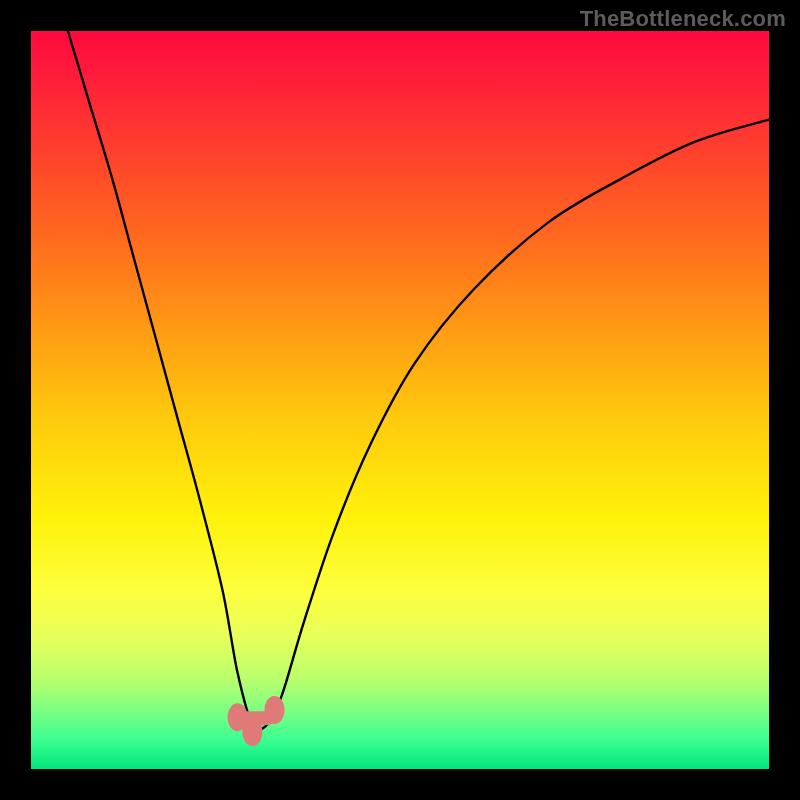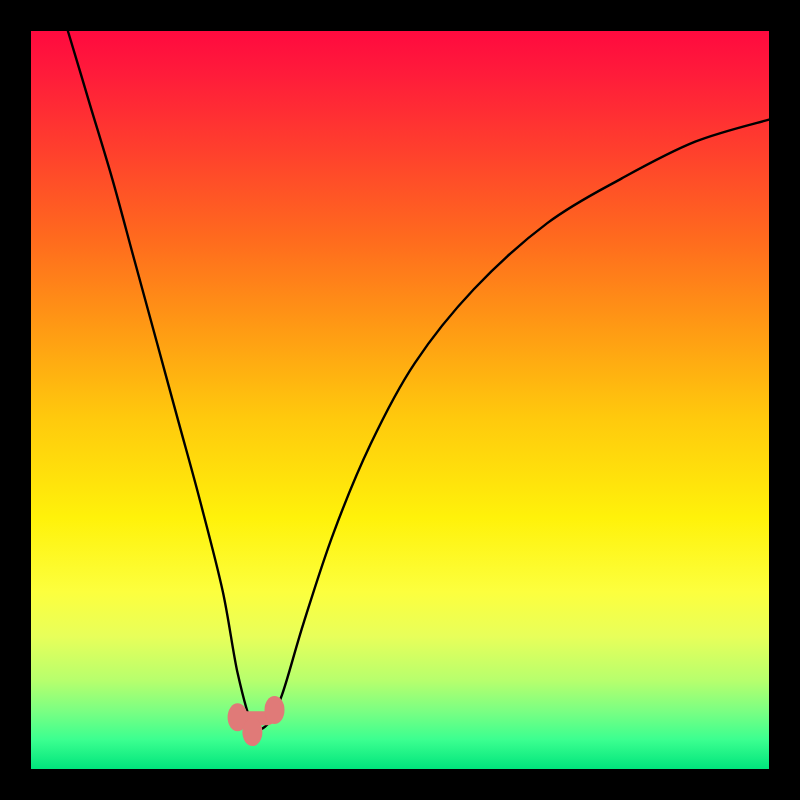--- a/index.html
+++ b/index.html
@@ -65,20 +65,21 @@
     stroke-linecap: round;
   }
   .salmon-blob {
     fill: #e07a78;
   }
 </style>
 </head>
 <body>
 
 <div class="frame">
+  <div class="watermark">TheBottleneck.com</div>
 
   <div class="plot-area">
     <svg class="curve" viewBox="0 0 738 738">
 
       <path id="main-curve" class="stroke-main" d="M 36.9 0.0 C 40.6 12.3, 51.7 49.2, 59.0 73.8 C 66.4 98.4, 73.8 121.8, 81.2 147.6 C 88.6 173.4, 95.9 201.7, 103.3 228.8 C 110.7 255.8, 118.1 282.9, 125.5 310.0 C 132.8 337.0, 140.2 364.1, 147.6 391.1 C 155.0 418.2, 162.4 444.0, 169.7 472.3 C 177.1 500.6, 185.7 532.6, 191.9 560.9 C 198.0 589.2, 201.7 619.9, 206.6 642.1 C 211.6 664.2, 216.5 685.1, 221.4 693.7 C 226.3 702.3, 231.2 698.6, 236.2 693.7 C 241.1 688.8, 244.8 681.4, 250.9 664.2 C 257.1 647.0, 264.4 617.5, 273.1 590.4 C 281.7 563.3, 291.5 531.4, 302.6 501.8 C 313.6 472.3, 326.0 441.6, 339.5 413.3 C 353.0 385.0, 366.5 357.9, 383.8 332.1 C 401.0 306.3, 420.7 281.7, 442.8 258.3 C 464.9 234.9, 492.0 210.3, 516.6 191.9 C 541.2 173.4, 565.8 161.1, 590.4 147.6 C 615.0 134.1, 639.6 120.5, 664.2 110.7 C 688.8 100.9, 725.7 92.2, 738.0 88.6"></path>
 
       <g id="marker-group">
           <rect x="206.6" y="680.3" width="36.9" height="14" rx="7" class="salmon-blob"></rect>
           <ellipse cx="206.6" cy="686.3" rx="10" ry="14" class="salmon-blob"></ellipse>
           <ellipse cx="221.4" cy="701.1" rx="10" ry="14" class="salmon-blob"></ellipse>

